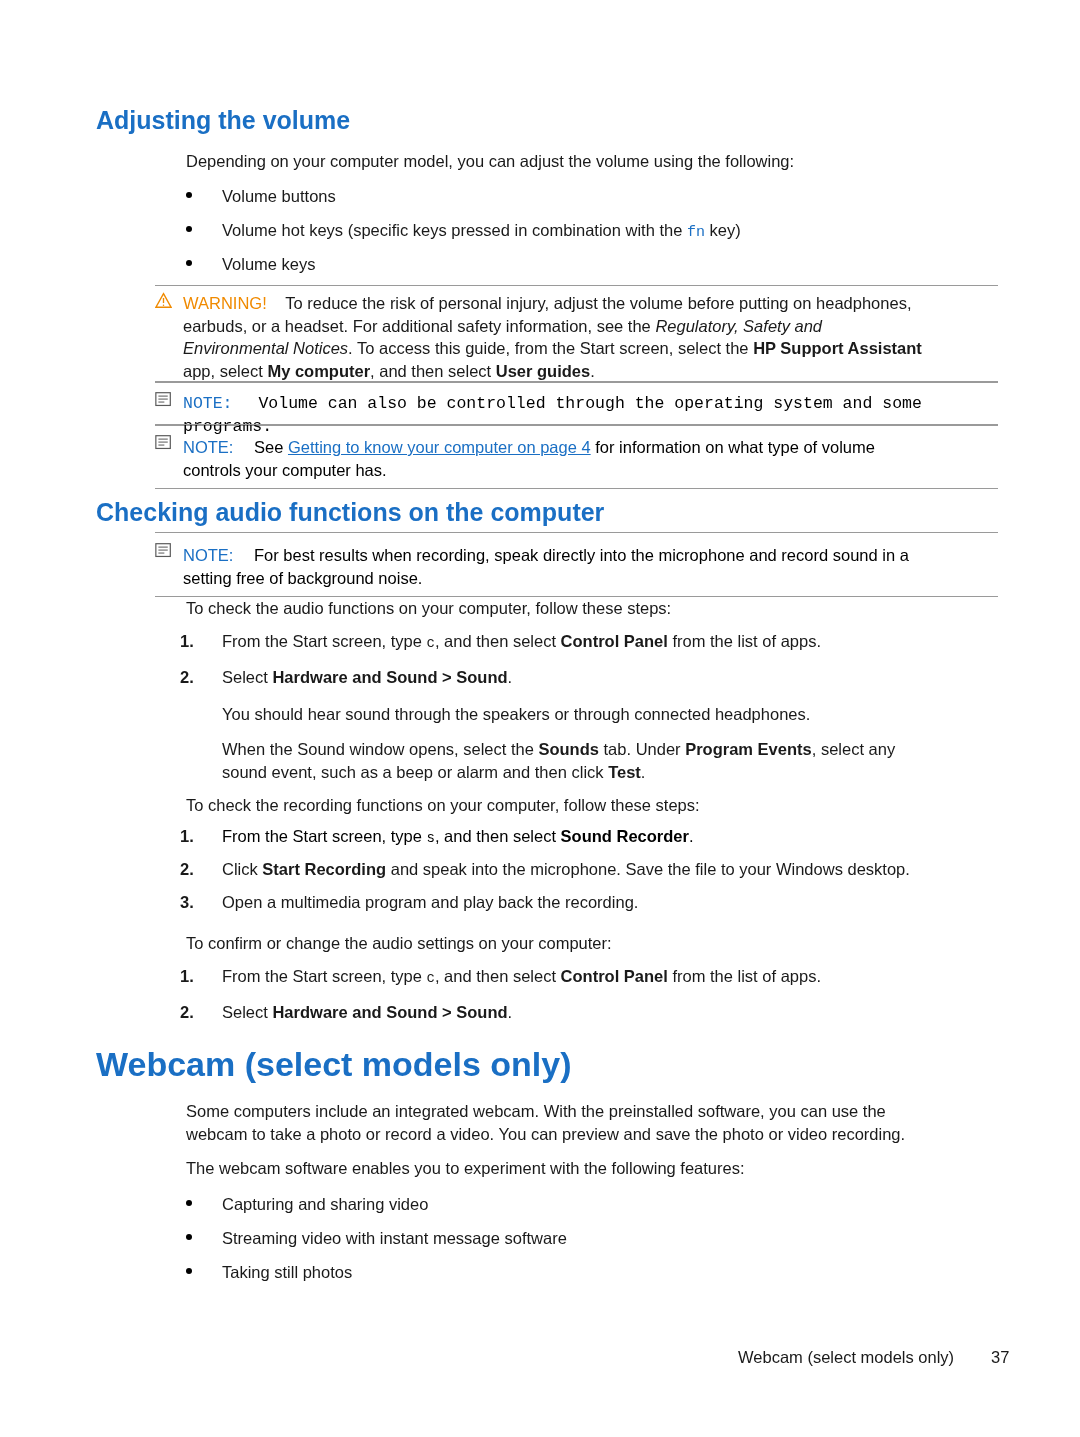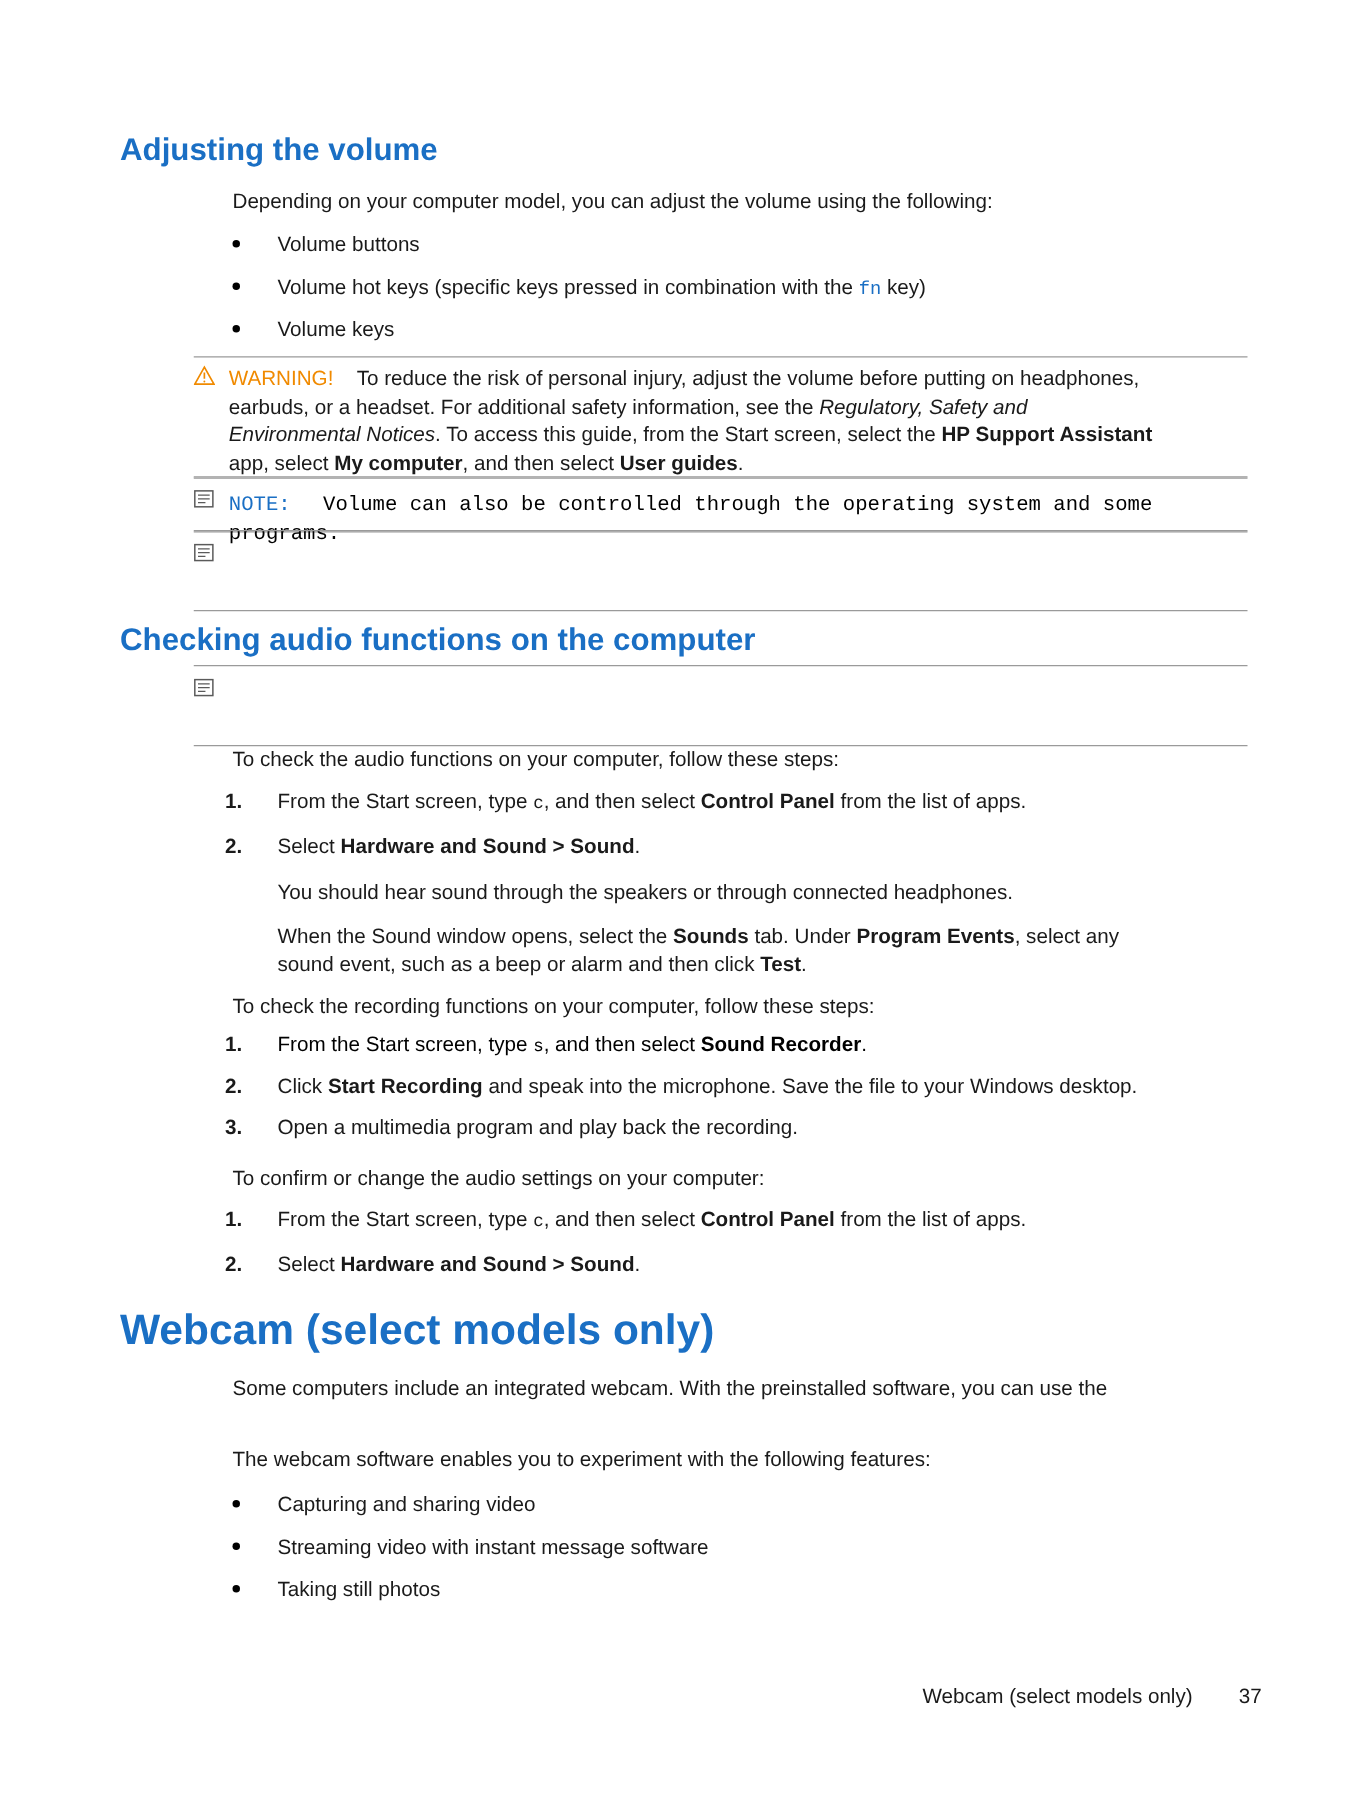--- a/index.html
+++ b/index.html
@@ -162,31 +162,41 @@
     </div>
   </div>
 
   <div class="noteblock" style="left:155px; top:424px; width:843px; height:63px;">
     <svg class="noteicon" style="left:0px; top:9px;" viewBox="0 0 20 20">
       <rect x="1" y="2" width="17" height="15" fill="none" stroke="#5a5a5a" stroke-width="1.4"></rect>
       <line x1="4" y1="6" x2="15" y2="6" stroke="#5a5a5a" stroke-width="1.2"></line>
       <line x1="4" y1="9.5" x2="15" y2="9.5" stroke="#5a5a5a" stroke-width="1.2"></line>
       <line x1="4" y1="13" x2="11" y2="13" stroke="#5a5a5a" stroke-width="1.2"></line>
     </svg>
+    <div style="position:absolute; left:28px; top:11px; width:815px; font-size:16.5px; line-height:23px;">
+      <span class="note-label">NOTE:</span>
+      <span style="display:inline-block; width:16px;"></span><span>See </span><a class="link" href="#">Getting to know your computer on page 4</a><span> for information on what type of volume</span><br>
+      <span>controls your computer has.</span>
+    </div>
   </div>
 
   <div class="h2" style="left:96px; top:498px;">Checking audio functions on the computer</div>
 
   <div class="noteblock" style="left:155px; top:532px; width:843px; height:63px;">
     <svg class="noteicon" style="left:0px; top:9px;" viewBox="0 0 20 20">
       <rect x="1" y="2" width="17" height="15" fill="none" stroke="#5a5a5a" stroke-width="1.4"></rect>
       <line x1="4" y1="6" x2="15" y2="6" stroke="#5a5a5a" stroke-width="1.2"></line>
       <line x1="4" y1="9.5" x2="15" y2="9.5" stroke="#5a5a5a" stroke-width="1.2"></line>
       <line x1="4" y1="13" x2="11" y2="13" stroke="#5a5a5a" stroke-width="1.2"></line>
     </svg>
+    <div style="position:absolute; left:28px; top:11px; width:815px; font-size:16.5px; line-height:23px;">
+      <span class="note-label">NOTE:</span>
+      <span style="display:inline-block; width:16px;"></span><span>For best results when recording, speak directly into the microphone and record sound in a</span><br>
+      <span>setting free of background noise.</span>
+    </div>
   </div>
 
   <div class="para" style="left:186px; top:597px; width:820px;">To check the audio functions on your computer, follow these steps:</div>
 
   <div style="position:absolute; left:180px; top:632px; width:830px;">
     <div style="position:relative; height:36px;">
       <span class="num" style="left:0; top:0;">1.</span>
       <span style="position:absolute; left:42px; top:0; font-size:16.5px; color:#1a1a1a;">
         <span>From the Start screen, type </span><span class="mono">c</span><span>, and then select </span><b>Control Panel</b><span> from the list of apps.</span>
       </span>
@@ -243,20 +253,21 @@
       <span style="position:absolute; left:42px; top:0; font-size:16.5px; color:#1a1a1a;">
         <span>Select </span><b>Hardware and Sound &gt; Sound</b><span>.</span>
       </span>
     </div>
   </div>
 
   <div class="h1" style="left:96px; top:1045px;">Webcam (select models only)</div>
 
   <div class="para" style="left:186px; top:1100px; width:830px;">
     <span>Some computers include an integrated webcam. With the preinstalled software, you can use the</span><br>
+    <span>webcam to take a photo or record a video. You can preview and save the photo or video recording.</span>
   </div>
 
   <div class="para" style="left:186px; top:1157px; width:830px;">The webcam software enables you to experiment with the following features:</div>
 
   <div class="bullet-row" style="left:186px; top:1193px; width:800px; padding-left:36px;">
     <span class="bullet-dot" style="left:0;"></span>
     <span>Capturing and sharing video</span>
   </div>
   <div class="bullet-row" style="left:186px; top:1227px; width:800px; padding-left:36px;">
     <span class="bullet-dot" style="left:0;"></span>

